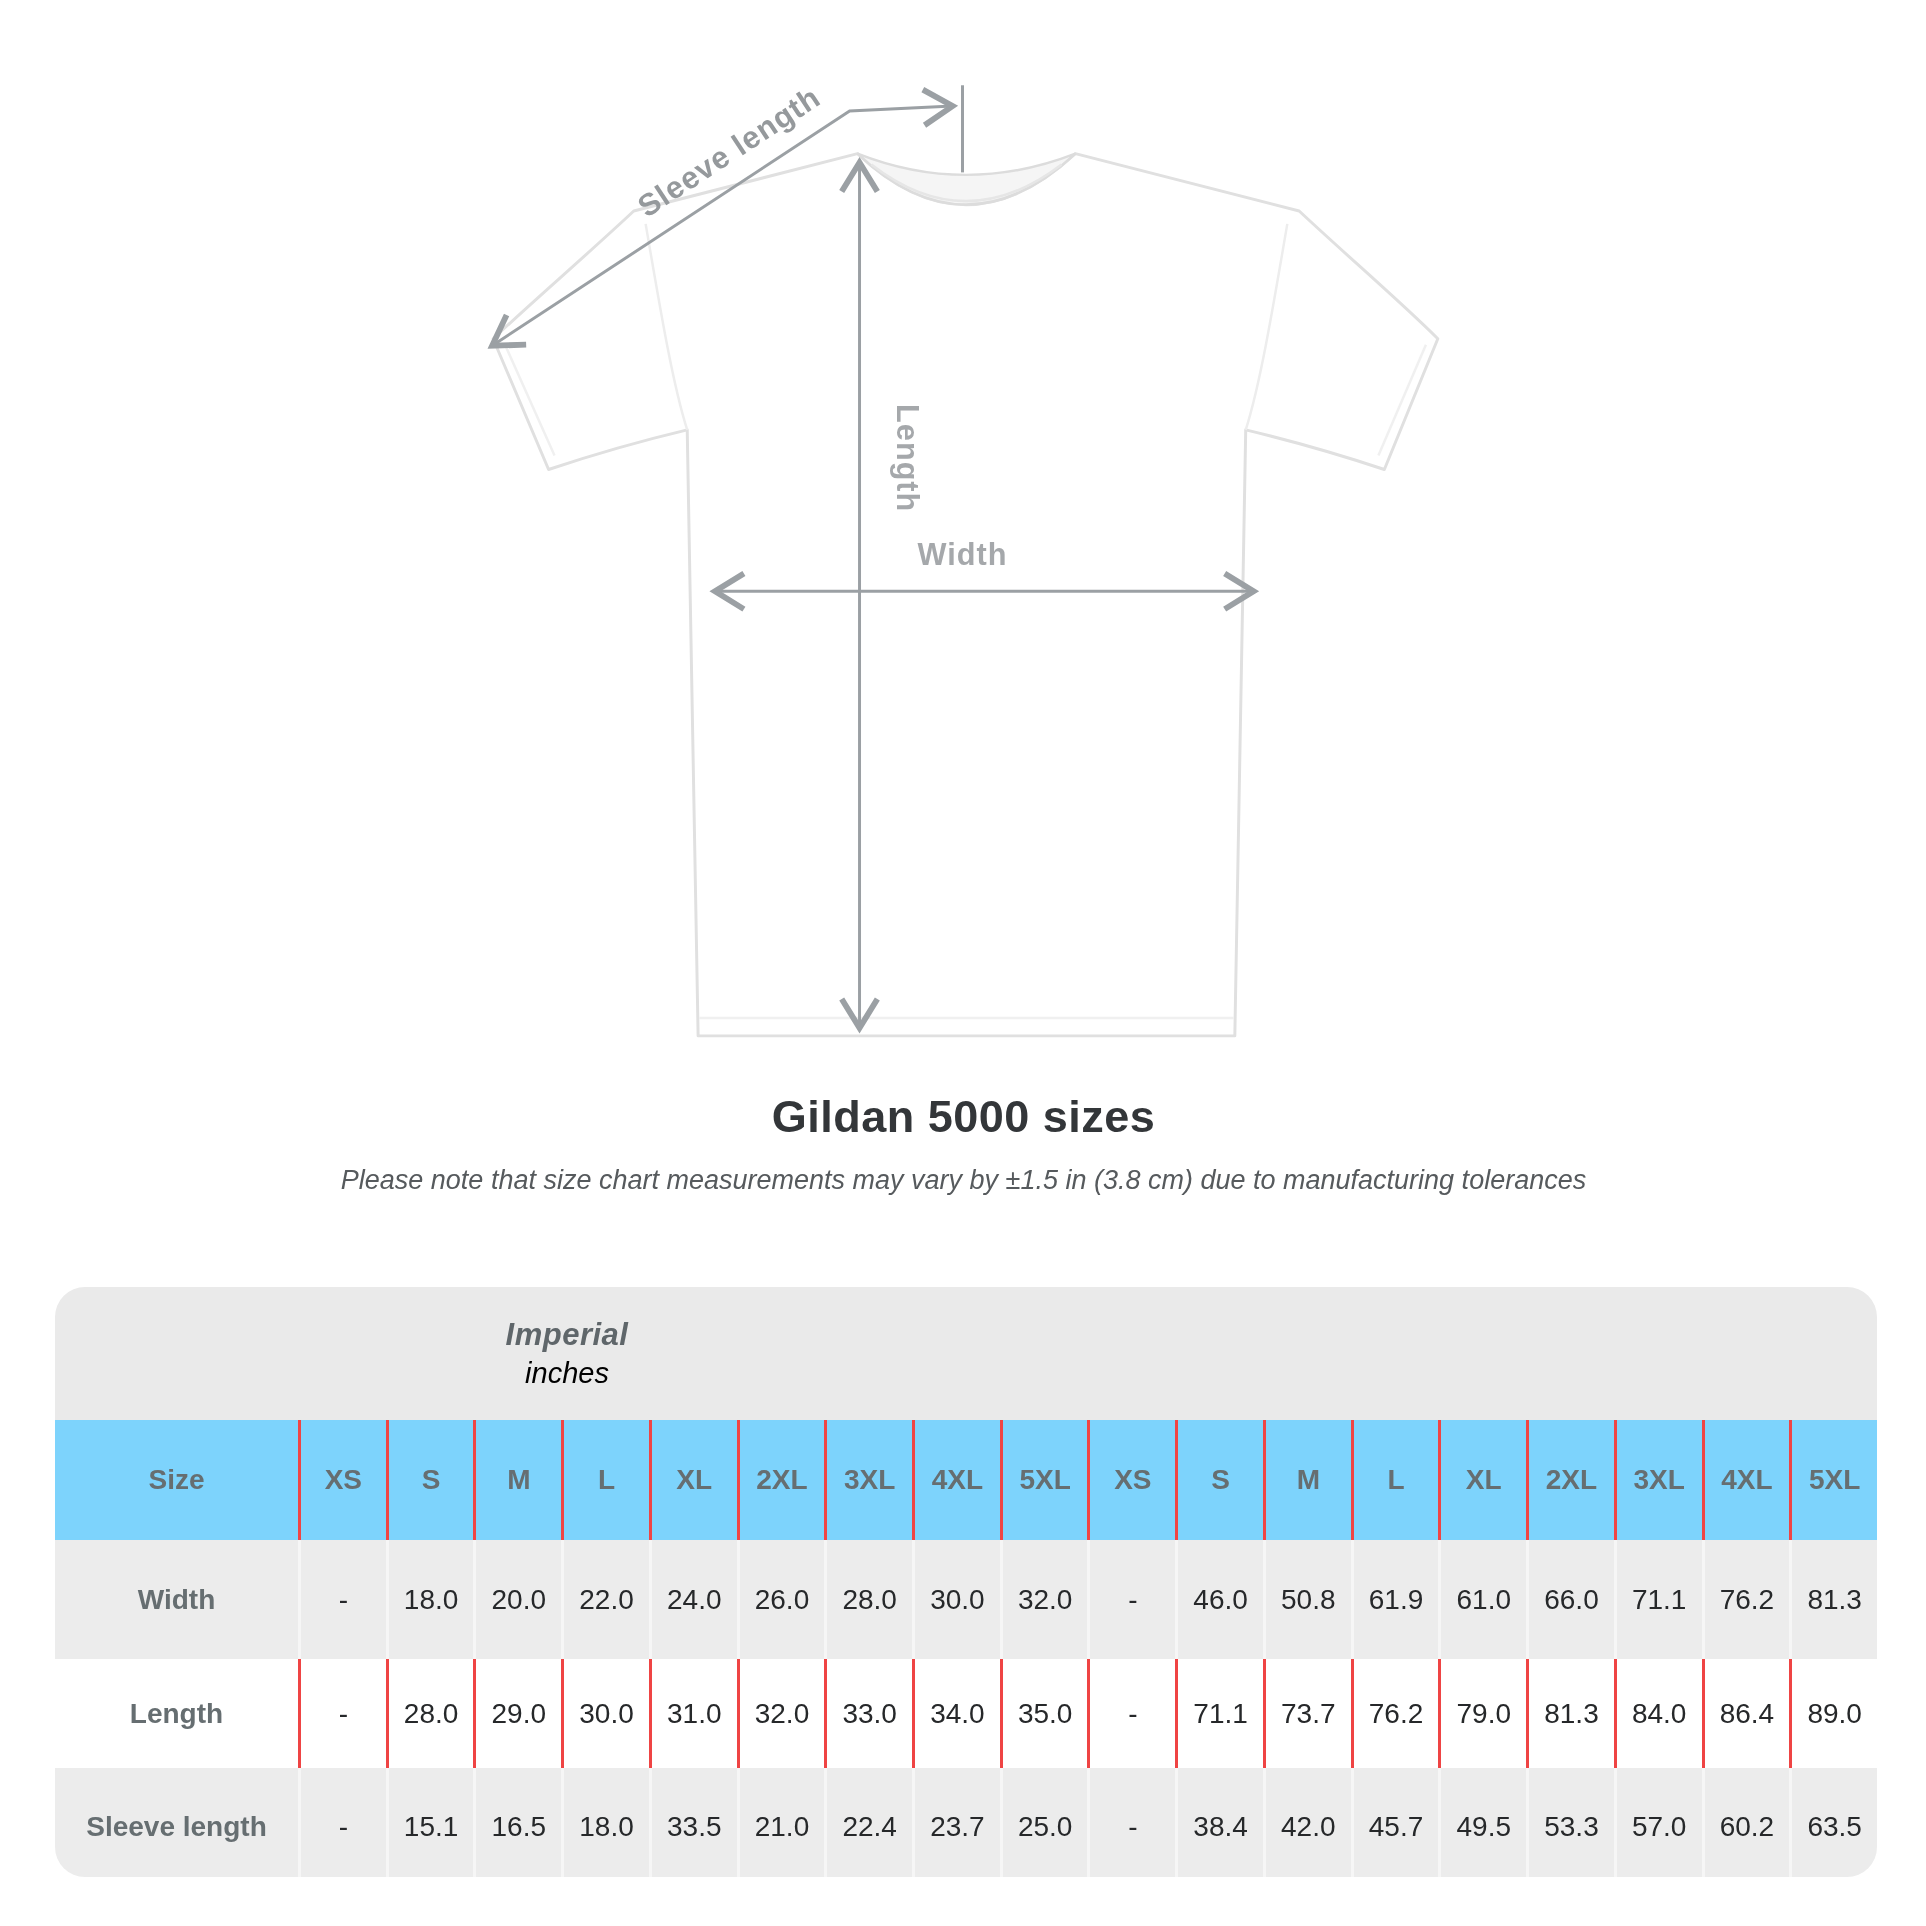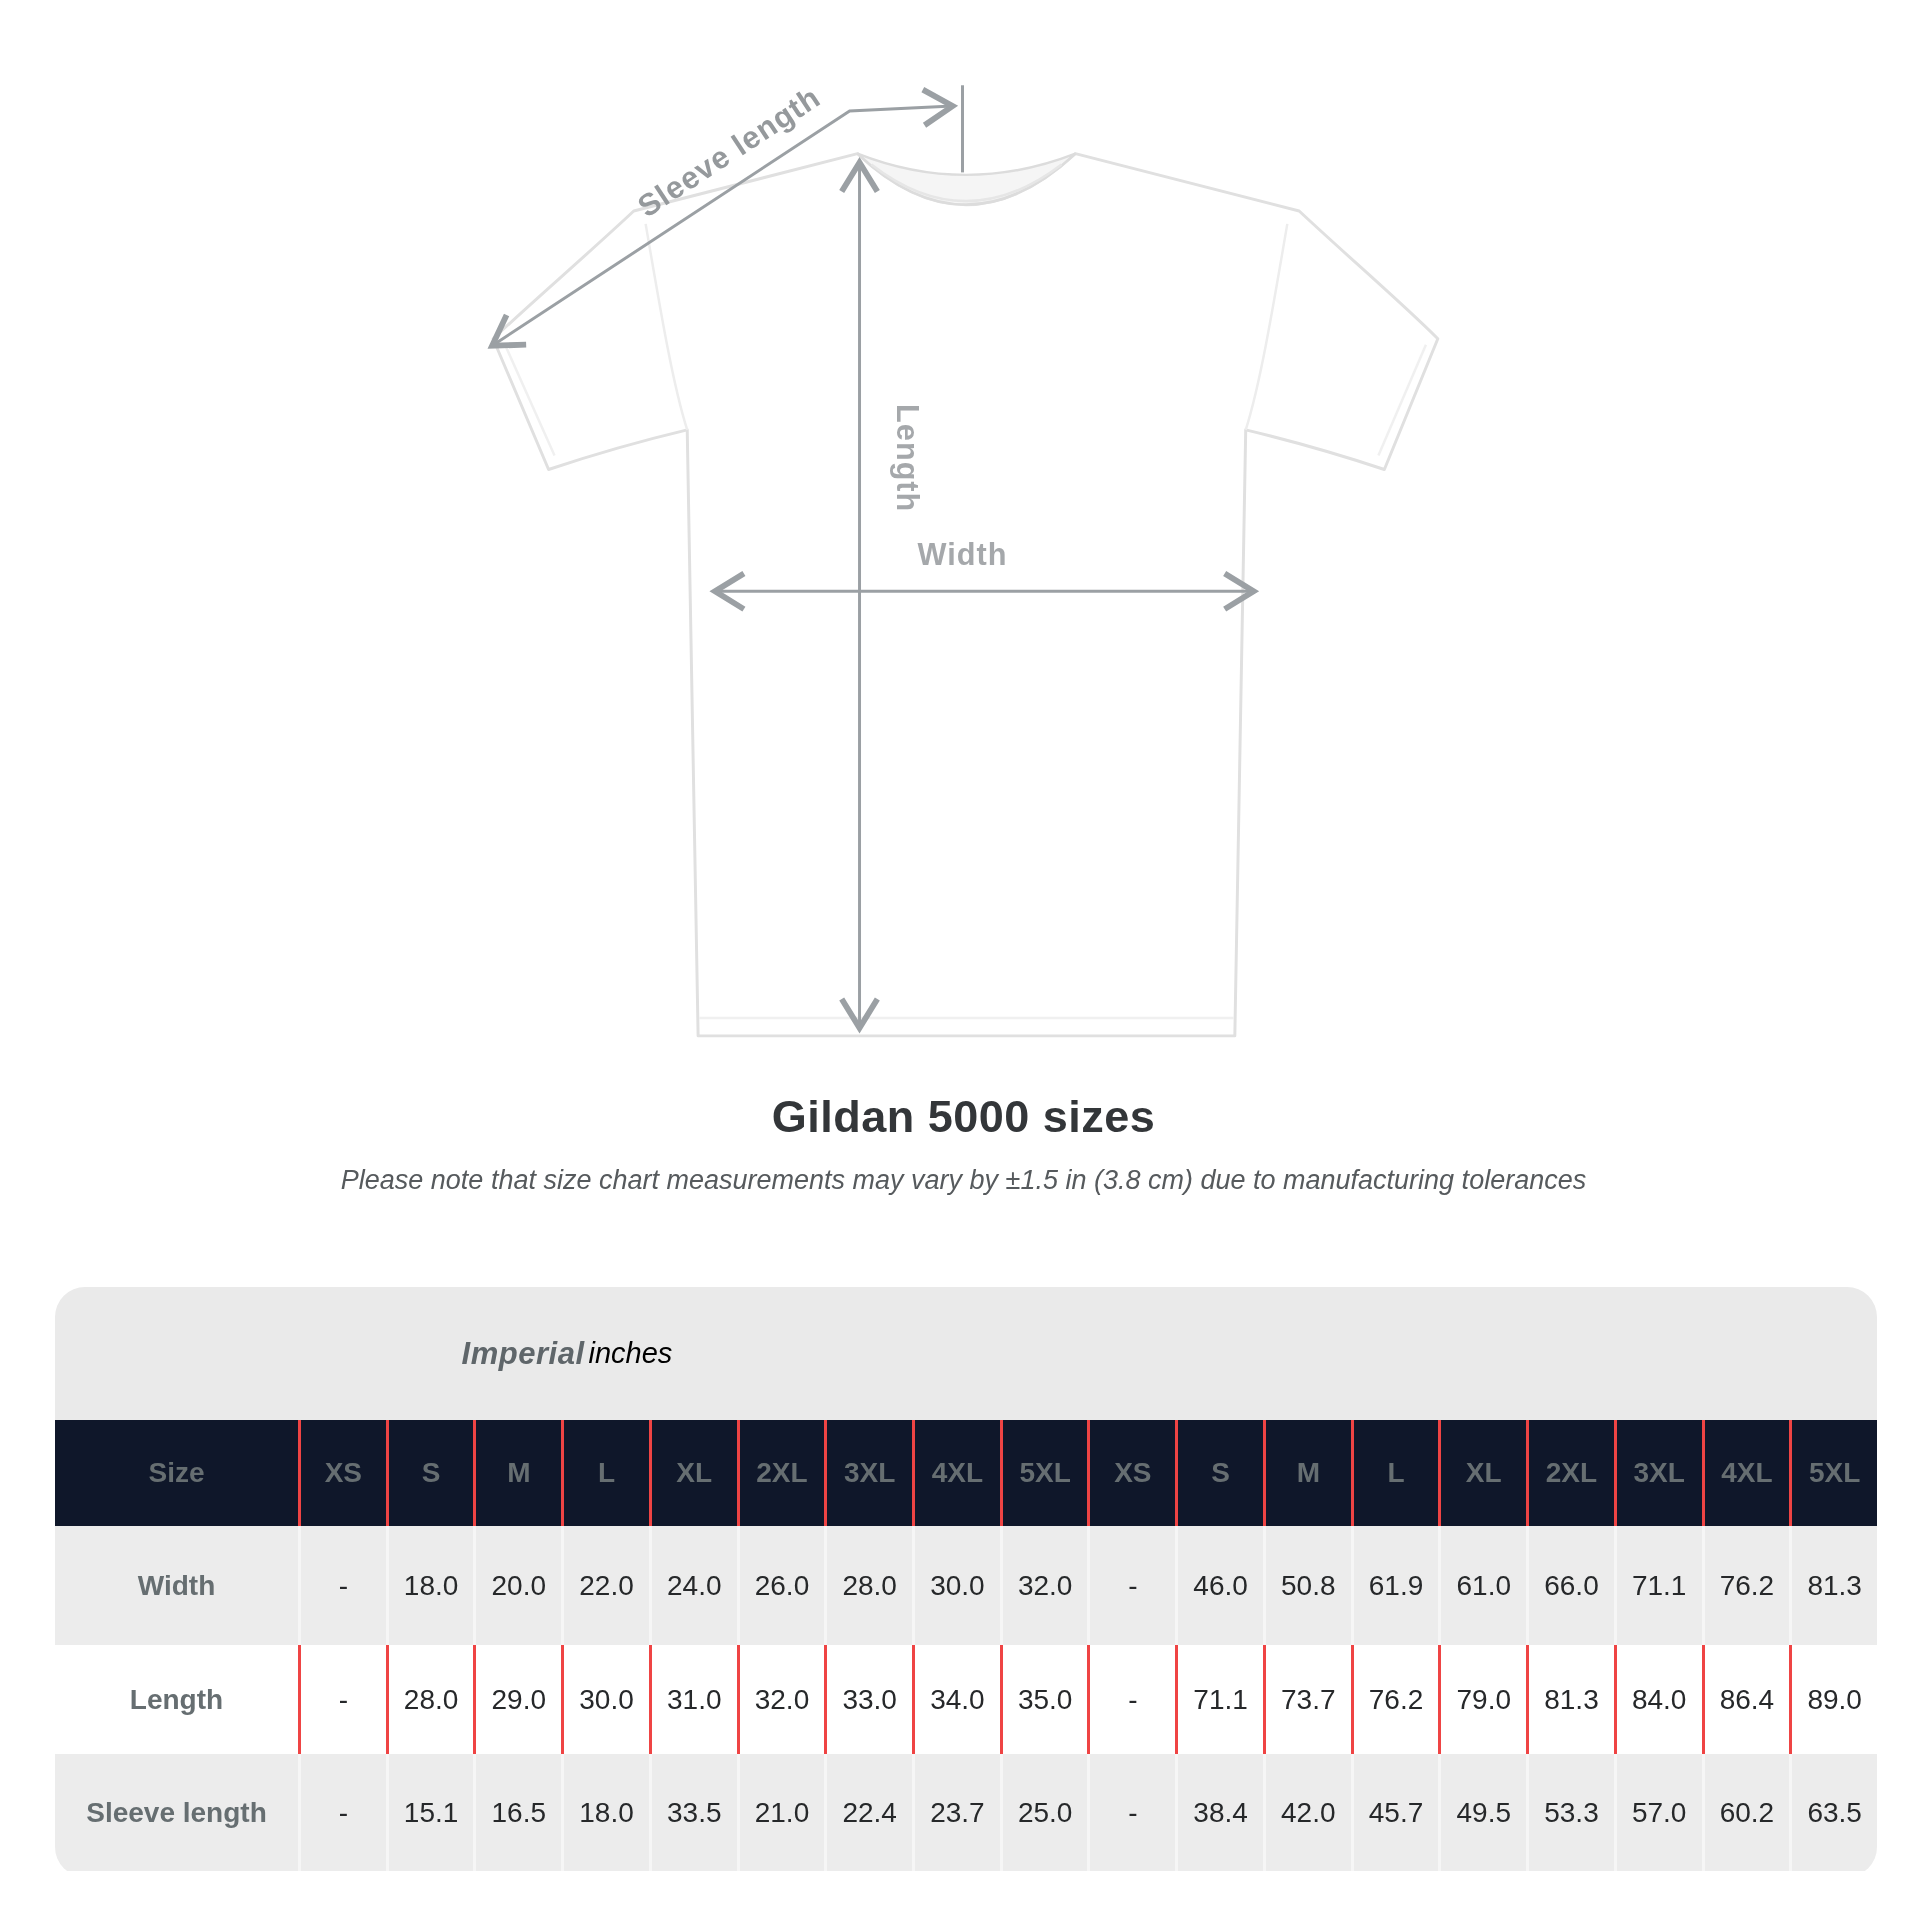--- a/index.html
+++ b/index.html
@@ -15,31 +15,31 @@
 
   
   .title-wrap{position:absolute;left:0;top:1091px;width:100%;text-align:center;}
   .page-title{margin:0;font-size:45px;font-weight:bold;color:#333639;letter-spacing:0.5px;}
   .tolerance-note{margin:22px 0 12px 0;font-size:27px;font-style:italic;color:#565a5d;}
 
   
   .table-card{position:absolute;left:55px;top:1287px;width:1822px;height:590px;
               border-radius:30px;overflow:hidden;background:#fff;}
   .unit-band{display:flex;height:133px;background:#eaeaea;}
-  .unit-cell{display:flex;flex-direction:row;align-items:center;justify-content:center;gap:4px;}
+  .unit-cell{display:flex;flex-direction:column;align-items:center;justify-content:center;gap:4px;}
   .unit-cell.left{width:56.2%;}
   .unit-cell.right{width:43.8%;}
   .unit-title{font-size:31px;font-weight:bold;font-style:italic;color:#5f666a;letter-spacing:0.5px;}
   .unit-sub{font-size:29px;font-style:italic;color:#000000;}
 
   .grid{display:grid;grid-template-columns:243px repeat(18,1fr);}
   .cell{display:flex;align-items:center;justify-content:center;}
   .cell.head,.cell.row-label{font-weight:bold;color:#666e71;font-size:28px;}
   .cell.val{color:#26282a;font-size:28px;}
-  .r0{height:106px;background:#0f172a;}
+  .r0{height:120px;background:#7dd3fc;}
   .r1{height:119px;background:#ececec;}
   .r2{height:109px;background:#fff;}
   .r3{height:117px;background:#ececec;}
   .r0.sep,.r2.sep{border-left:3px solid #ef4444;}
   .r1.sep,.r3.sep{border-left:3px solid #f6f6f6;}
 </style>
 </head>
 <body>
 
 <div class="diagram">

